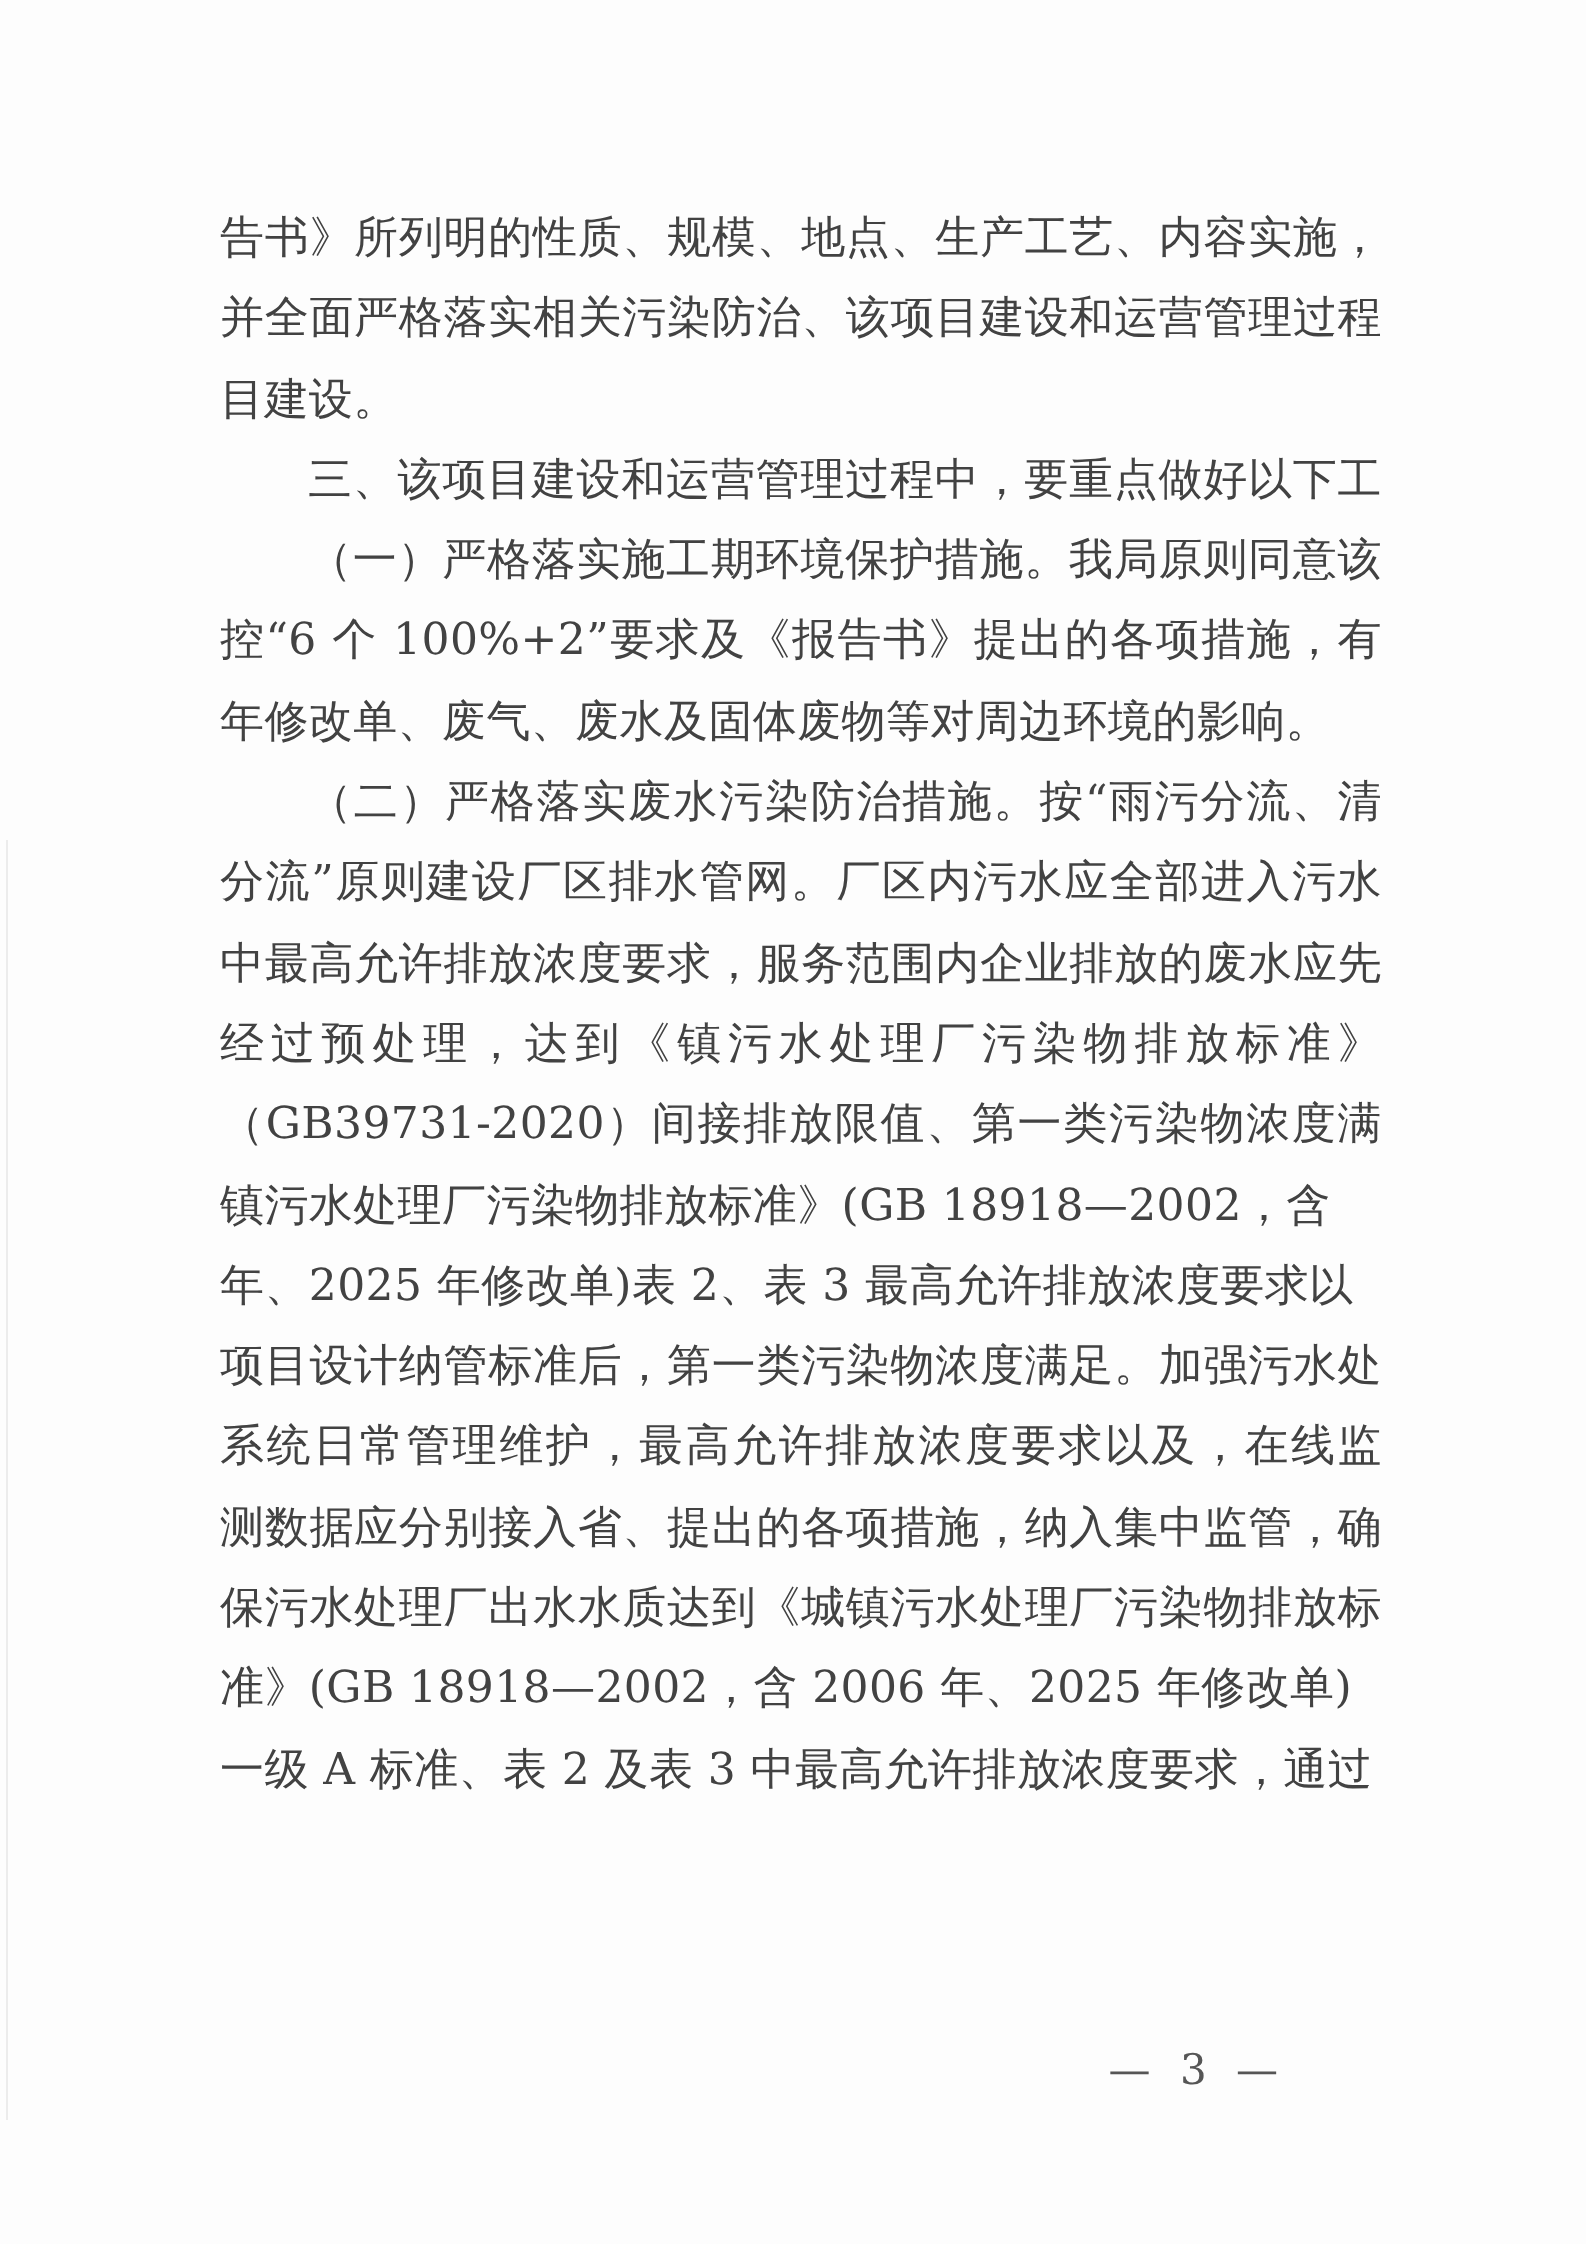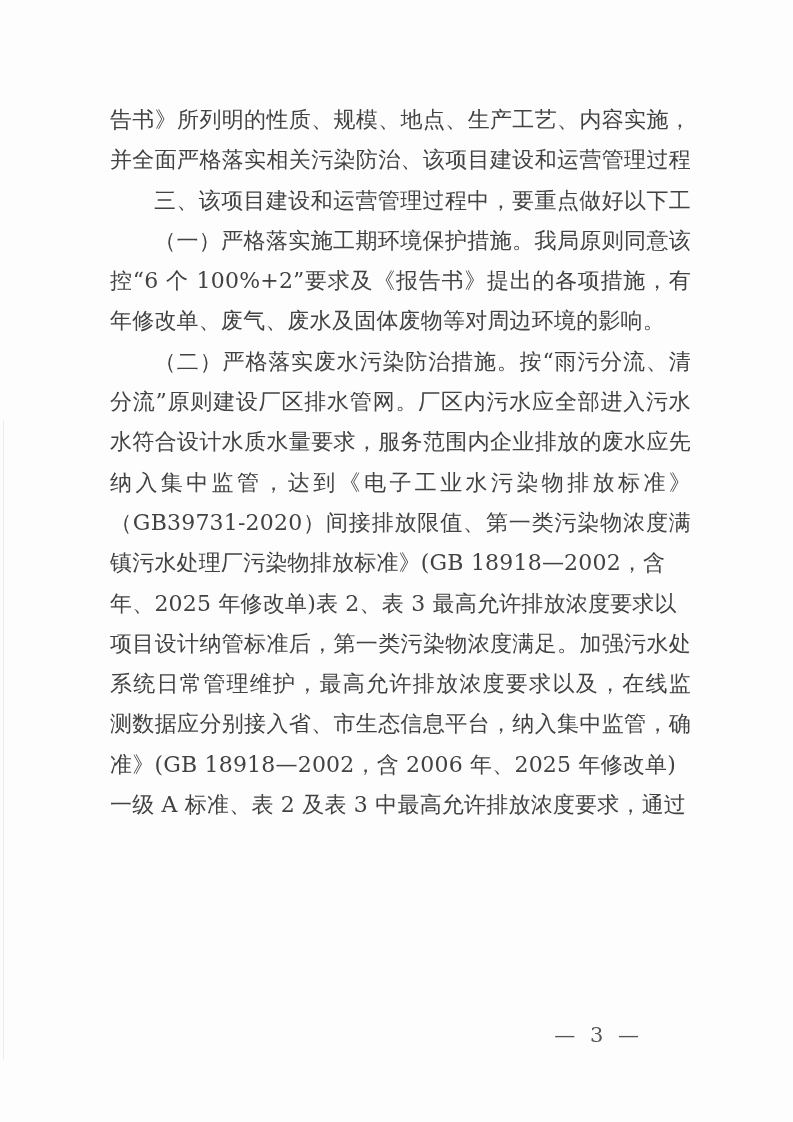--- a/index.html
+++ b/index.html
@@ -46,32 +46,34 @@
 </head>
 <body>
 
 <div class="page">
   <div class="scan-edge"></div>
 
   <div class="content">
 
   <div class="doc-line just">告书》所列明的性质、规模、地点、生产工艺、内容实施，</div>
       <div class="doc-line just">并全面严格落实相关污染防治、该项目建设和运营管理过程中</div>
+      <div class="doc-line">目建设。</div>
       <div class="doc-line just ind">三、该项目建设和运营管理过程中，要重点做好以下工作：</div>
       <div class="doc-line just ind">（一）严格落实施工期环境保护措施。我局原则同意该项</div>
       <div class="doc-line just">控“6 个 100%+2”要求及《报告书》提出的各项措施，有效控</div>
       <div class="doc-line">年修改单、废气、废水及固体废物等对周边环境的影响。</div>
       <div class="doc-line just ind">（二）严格落实废水污染防治措施。按“雨污分流、清污</div>
       <div class="doc-line just">分流”原则建设厂区排水管网。厂区内污水应全部进入污水处</div>
-      <div class="doc-line just">水符合设计水质水量要求，服务范围内企业排放的废水应先</div>
-      <div class="doc-line just">纳入集中监管，达到《电子工业水污染物排放标准》</div>
+      <div class="doc-line just">中最高允许排放浓度要求，服务范围内企业排放的废水应先</div>
+      <div class="doc-line just">经过预处理，达到《镇污水处理厂污染物排放标准》</div>
       <div class="doc-line just">（GB39731-2020）间接排放限值、第一类污染物浓度满足《城</div>
       <div class="doc-line">镇污水处理厂污染物排放标准》(GB 18918—2002，含 2006</div>
       <div class="doc-line">年、2025 年修改单)表 2、表 3 最高允许排放浓度要求以及</div>
       <div class="doc-line just">项目设计纳管标准后，第一类污染物浓度满足。加强污水处理</div>
       <div class="doc-line just">系统日常管理维护，最高允许排放浓度要求以及，在线监</div>
-      <div class="doc-line just">测数据应分别接入省、市生态信息平台，纳入集中监管，确</div>
+      <div class="doc-line just">测数据应分别接入省、提出的各项措施，纳入集中监管，确</div>
+      <div class="doc-line just">保污水处理厂出水水质达到《城镇污水处理厂污染物排放标</div>
       <div class="doc-line">准》(GB 18918—2002，含 2006 年、2025 年修改单)中表 1</div>
       <div class="doc-line">一级 A 标准、表 2 及表 3 中最高允许排放浓度要求，通过排</div>
     </div>
 
   <div class="page-number">— 3 —</div>
 </div>
 
 </body></html>

